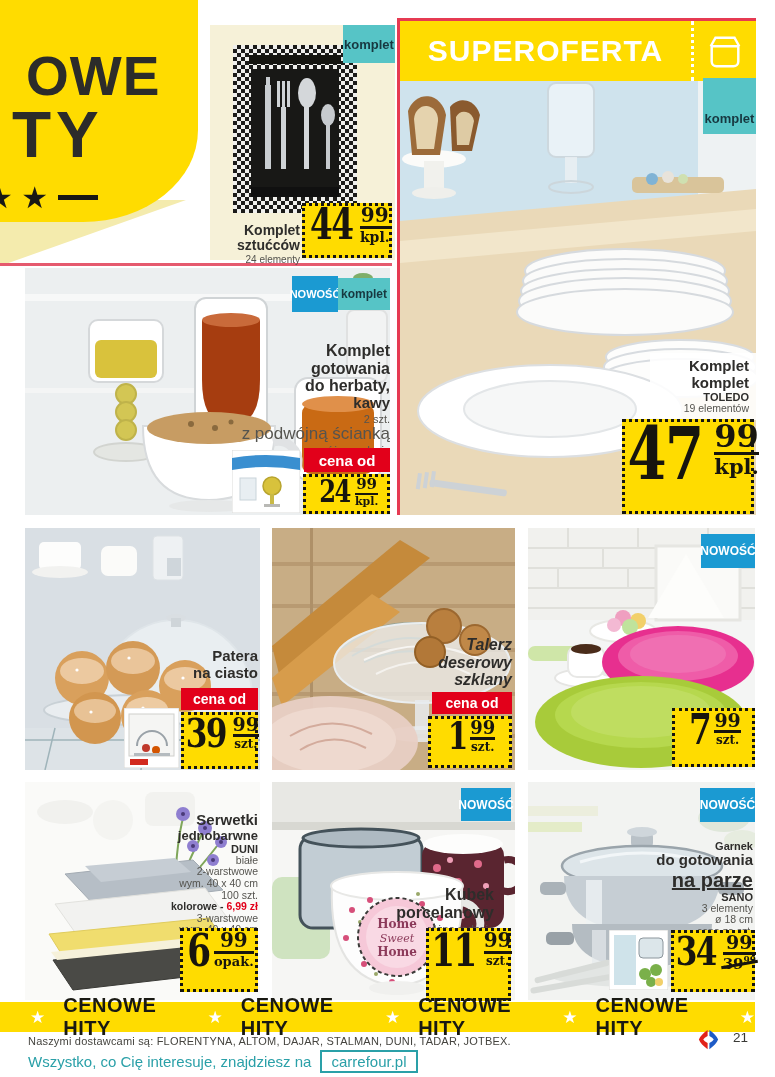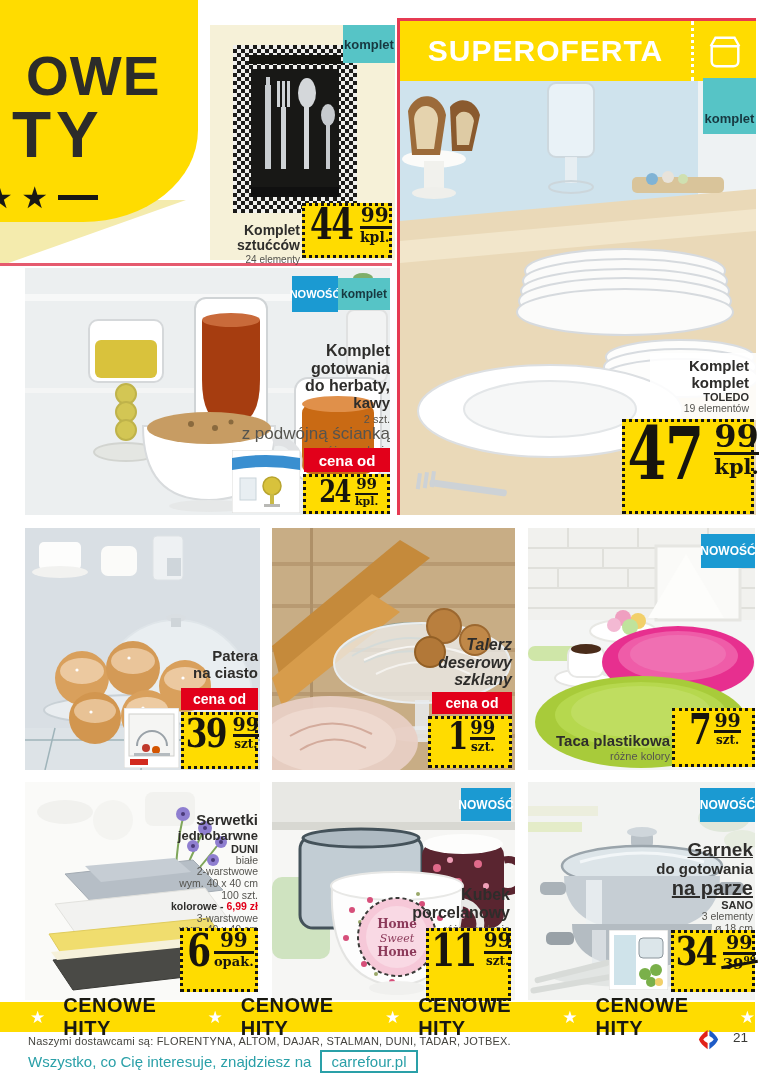--- a/index.html
+++ b/index.html
@@ -384,24 +384,20 @@
     <ellipse cx="58" cy="121" rx="15" ry="5" fill="#4a2c1a"></ellipse>
     <path d="M76,126 a11,11 0 1 1 -2,18" fill="none" stroke="#e8e8e6" stroke-width="4"></path>
     <ellipse cx="150" cy="134" rx="76" ry="36" fill="#e72f8f"></ellipse>
     <ellipse cx="150" cy="128" rx="60" ry="25" fill="#ef5ca8"></ellipse>
     <ellipse cx="150" cy="126" rx="48" ry="19" fill="#f06fb2"></ellipse>
     <ellipse cx="113" cy="194" rx="106" ry="46" fill="#a8cb3a"></ellipse>
     <ellipse cx="113" cy="187" rx="86" ry="33" fill="#b6d84e"></ellipse>
     <ellipse cx="113" cy="184" rx="70" ry="26" fill="#bfdd60"></ellipse>
   </svg>
   <div class="abs nowosc" style="left:701px;top:534px;width:54px;height:34px;font-size:12px;">NOWOŚĆ</div>
-  <div class="abs info" style="left:535px;top:733px;width:135px;">
-    <div class="nm" style="font-size:15px;">Taca plastikowa</div>
-    <div class="sb" style="font-size:11px;">różne kolory</div>
-  </div>
   <div class="abs pricebox" style="left:672px;top:708px;width:83px;height:59px;">
     <span class="pz" style="font-size:42px;">7</span>
     <span class="pside">
       <span class="pgr" style="font-size:19px;">99</span>
       <span class="prule"></span>
       <span class="punit" style="font-size:12px;">szt.</span>
     </span>
   </div>
 
   <svg class="abs" style="left:25px;top:782px;" width="235" height="218" viewBox="0 0 235 218">
@@ -504,21 +500,21 @@
         <circle cx="146" cy="112" r="2"></circle>
       </g>
     <circle cx="125" cy="155" r="39" fill="#f6c8d8" stroke="#3a3a38" stroke-width="2" stroke-dasharray="4 3"></circle>
     <circle cx="125" cy="155" r="31" fill="#f9d9e4"></circle>
     <text x="125" y="146" text-anchor="middle" font-family="DejaVu Serif, serif" font-size="12" font-weight="bold" fill="#8c3a5a">Home</text>
     <text x="125" y="160" text-anchor="middle" font-family="DejaVu Serif, serif" font-size="11" font-style="italic" fill="#8c3a5a">Sweet</text>
     <text x="125" y="174" text-anchor="middle" font-family="DejaVu Serif, serif" font-size="12" font-weight="bold" fill="#8c3a5a">Home</text>
     <ellipse cx="125" cy="206" rx="28" ry="7" fill="#f0f0ee"></ellipse>
   </svg>
   <div class="abs nowosc" style="left:461px;top:788px;width:50px;height:33px;font-size:12px;">NOWOŚĆ</div>
-  <div class="abs info" style="left:370px;top:886px;width:140px;">
+  <div class="abs info" style="left:354px;top:886px;width:140px;">
     <div class="nm" style="font-size:16px;">Kubek</div>
     <div class="nm" style="font-size:16px;">porcelanowy</div>
     <div class="sb" style="font-size:11px;margin-top:2px;">różne rodzaje</div>
   </div>
   <div class="abs pricebox" style="left:426px;top:928px;width:85px;height:73px;">
     <span class="pz" style="font-size:44px;">11</span>
     <span class="pside">
       <span class="pgr" style="font-size:20px;">99</span>
       <span class="prule"></span>
       <span class="punit" style="font-size:12px;">szt.</span>
@@ -544,21 +540,21 @@
     <rect x="18" y="150" width="28" height="13" rx="5" fill="#99a1a7"></rect>
     <rect x="182" y="150" width="28" height="13" rx="5" fill="#99a1a7"></rect>
     <rect x="64" y="148" width="14" height="34" fill="#e6eaec" opacity=".7"></rect>
     <g fill="#d8dbd8">
         <rect x="6" y="196" width="78" height="6" rx="3" transform="rotate(-14 6 196)"></rect>
         <rect x="2" y="206" width="90" height="6" rx="3" transform="rotate(-10 2 206)"></rect>
       </g>
   </svg>
   <div class="abs nowosc" style="left:700px;top:788px;width:55px;height:34px;font-size:12px;">NOWOŚĆ</div>
   <div class="abs info" style="left:583px;top:840px;width:170px;">
-    <div class="nm" style="font-size:19px;text-decoration:underline;">Garnek</div>
+    <div class="nm" style="font-size:11px;">Garnek</div>
     <div class="nm" style="font-size:15px;">do gotowania</div>
     <div class="nm" style="font-size:20px;text-decoration:underline;">na parze</div>
     <div class="bd" style="font-size:11px;">SANO</div>
     <div class="sb" style="font-size:10.5px;">3 elementy</div>
     <div class="sb" style="font-size:10.5px;">ø 18 cm</div>
     <div class="sb" style="font-size:10.5px;">cena za szt.</div>
   </div>
   <svg class="abs" style="left:609px;top:930px;" width="59" height="60" viewBox="0 0 59 60">
     <rect width="59" height="60" fill="#fff" stroke="#d8d8d5"></rect>
     <rect x="5" y="5" width="22" height="50" fill="#cfe3ea"></rect>

